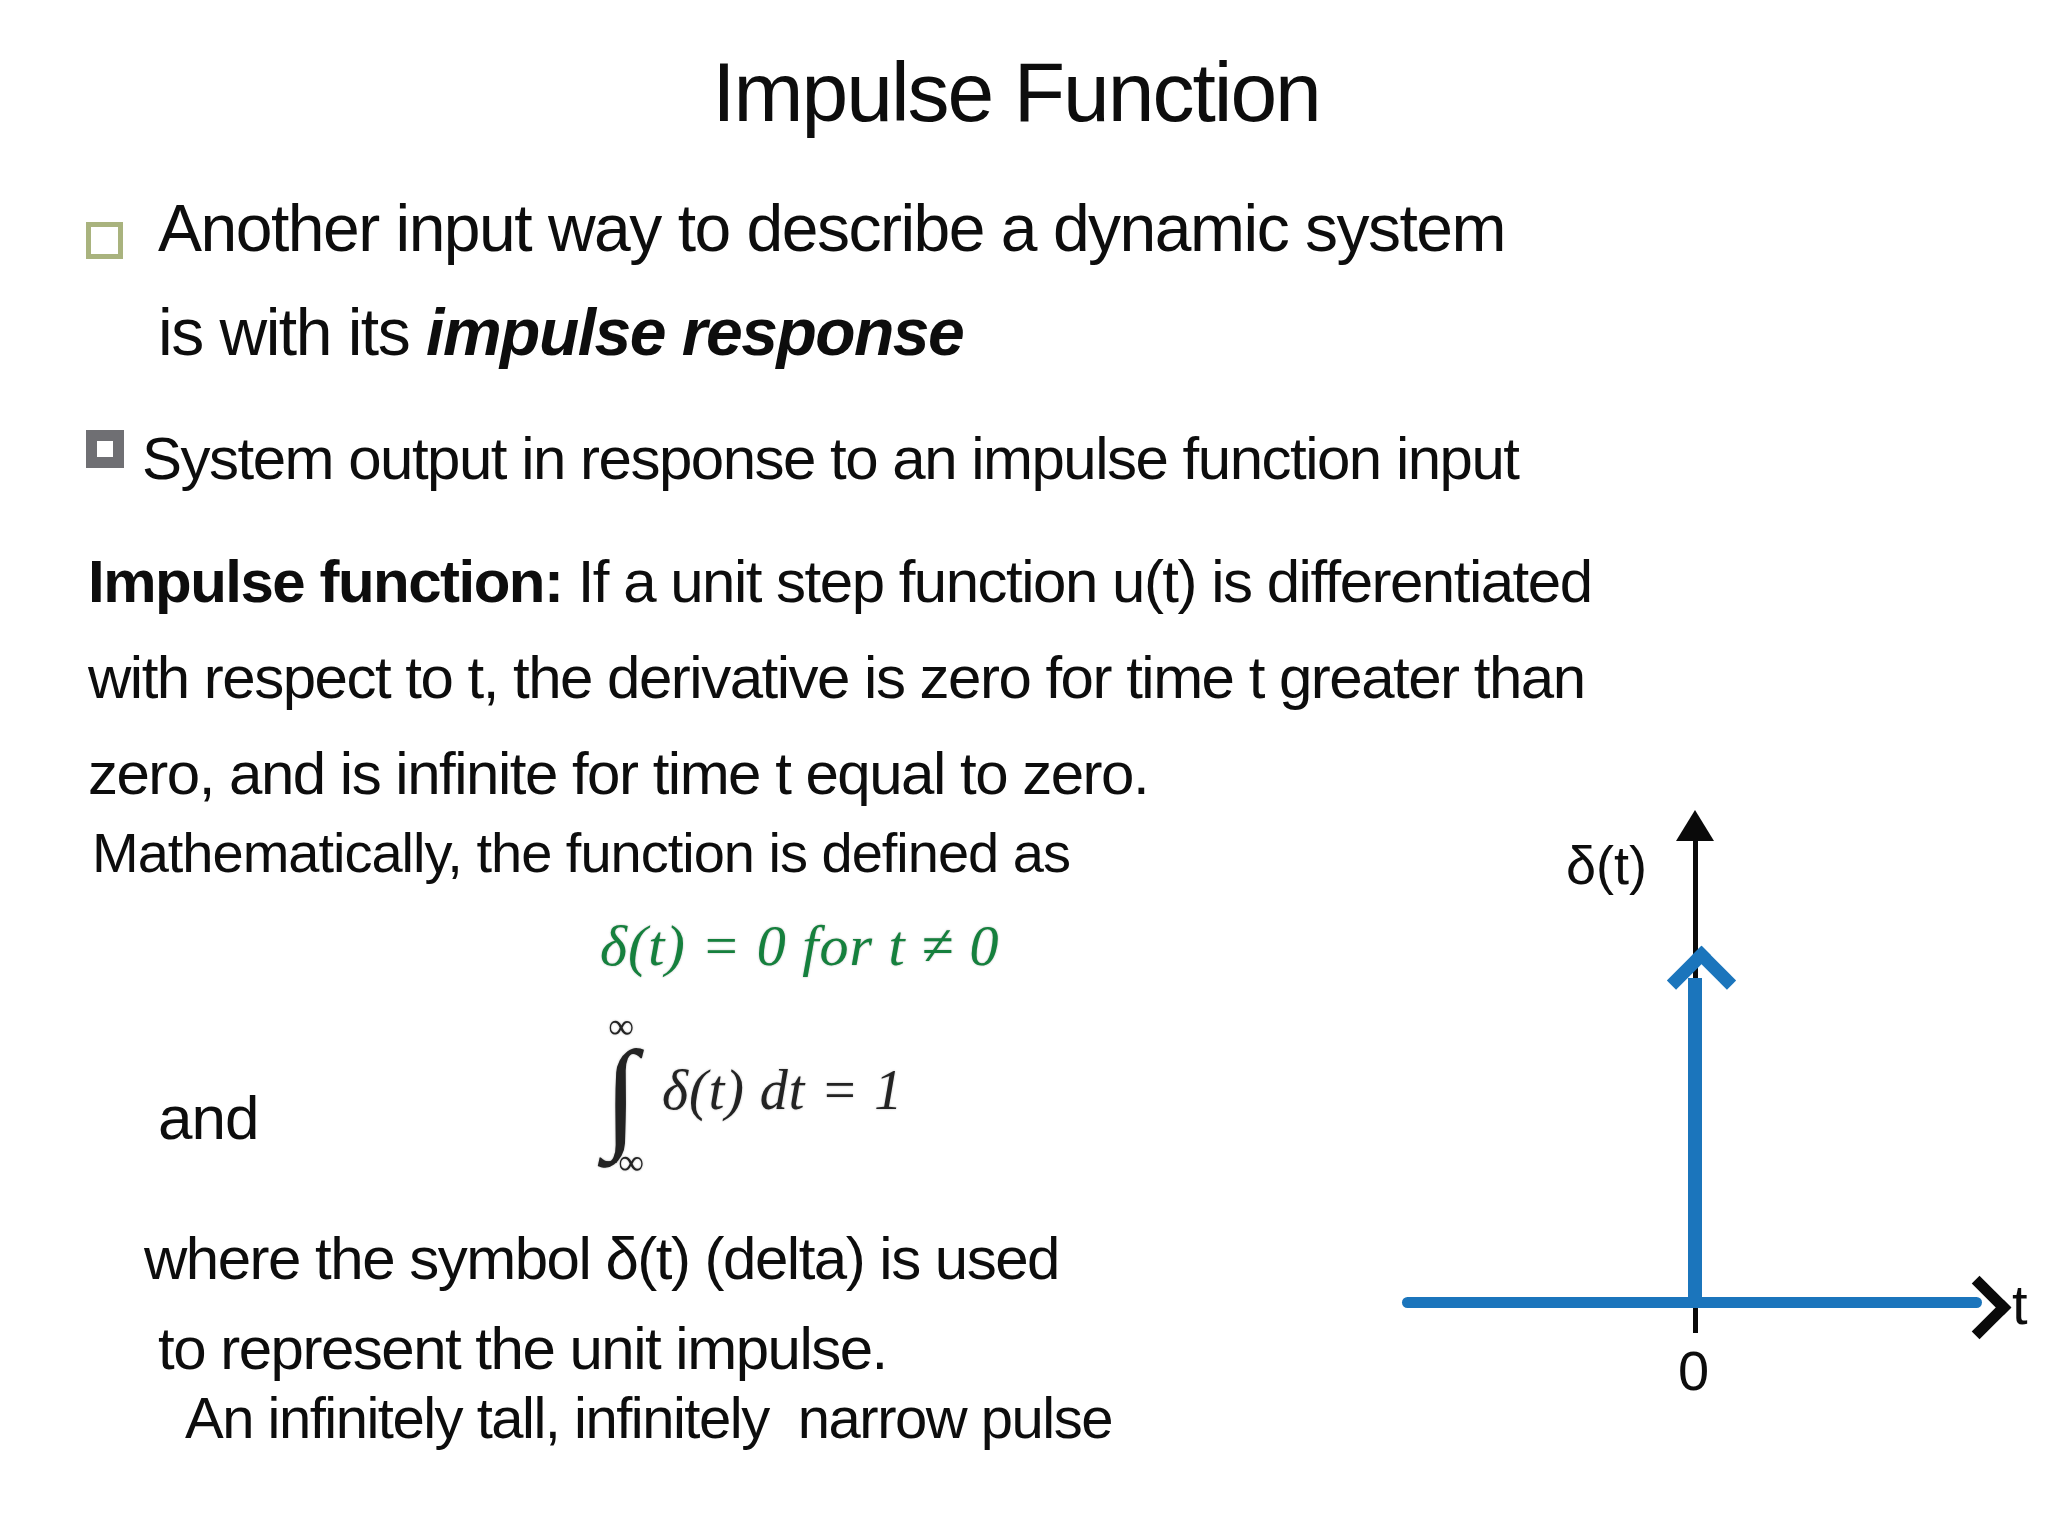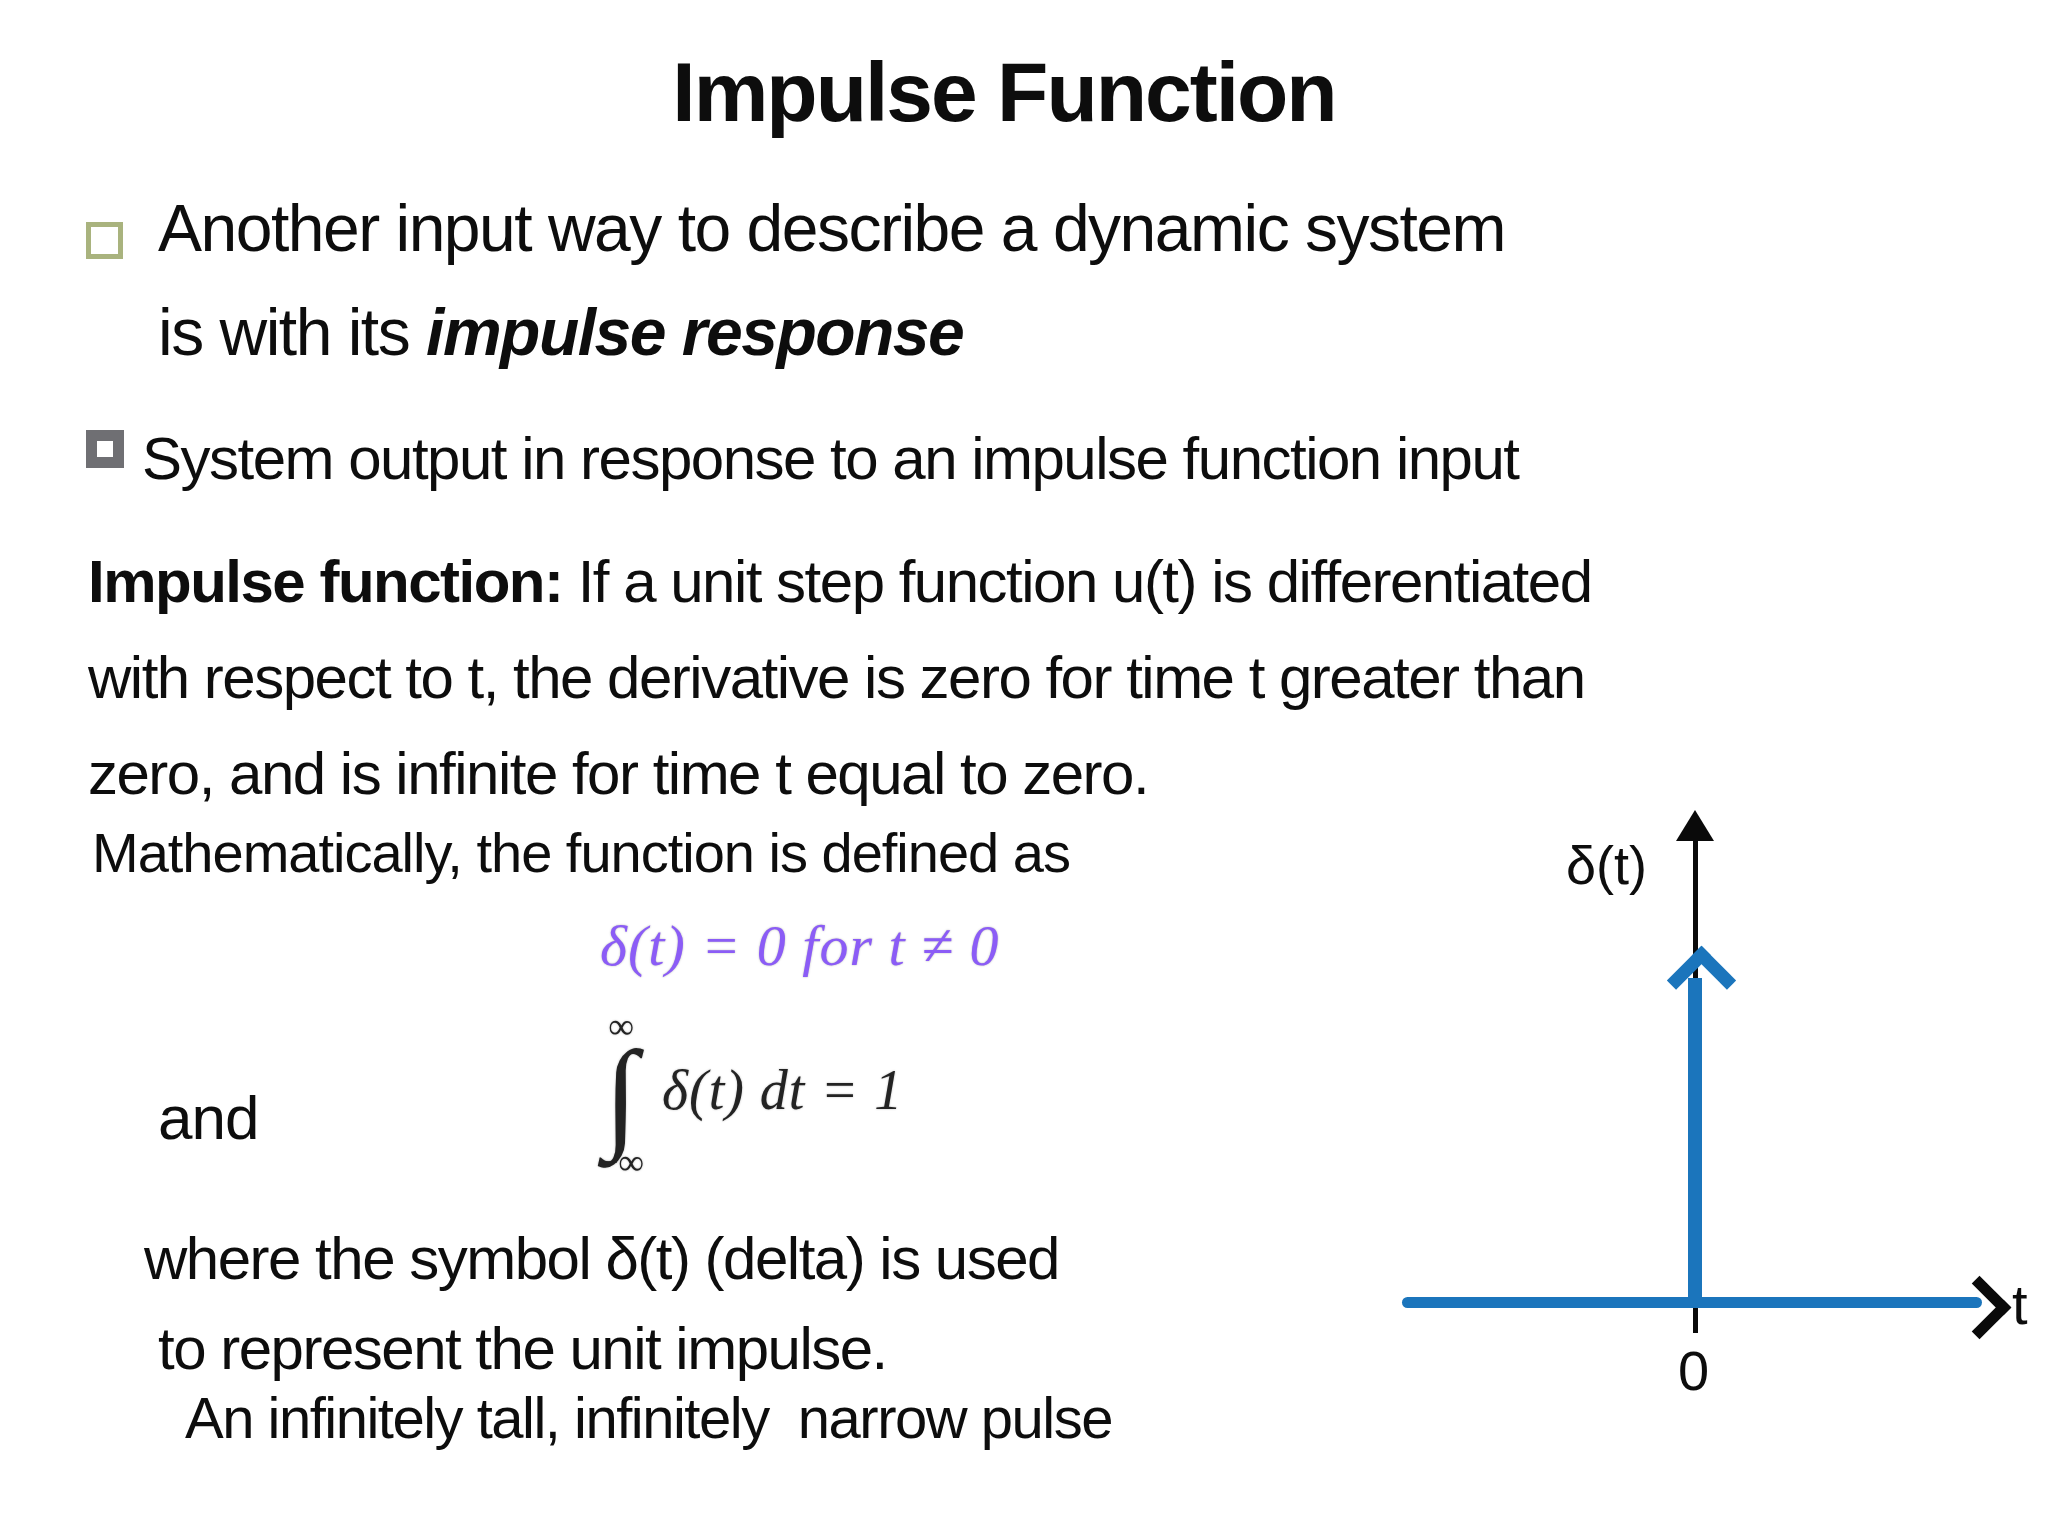--- a/index.html
+++ b/index.html
@@ -8,24 +8,24 @@
     width: 2048px;
     height: 1536px;
     background: #ffffff;
     font-family: "Liberation Sans", sans-serif;
     color: #0d0d0d;
     overflow: hidden;
   }
   .abs { position: absolute; }
 
   .title {
-    left: 4px; top: 44px; width: 2000px;
+    left: 16px; top: 44px; width: 2000px;
     text-align: center;
     font-size: 84px;
-    font-weight: bold;
+    font-weight: normal;
     letter-spacing: -2px;
     white-space: nowrap;
   }
 
   .bullet1-square {
     left: 86px; top: 222px;
     width: 27px; height: 27px;
     border: 5px solid #a9b37e;
     background: #ffffff;
   }
@@ -66,21 +66,21 @@
     font-size: 56px;
     letter-spacing: -1px;
     white-space: nowrap;
   }
 
   .formula1 {
     left: 600px; top: 912px;
     font-family: "Liberation Serif", serif;
     font-style: italic;
     font-size: 58px;
-    color: #8b5cf6;
+    color: #15803d;
     letter-spacing: 1px;
     text-shadow: 0 0 2px rgba(40,40,40,0.35);
     white-space: nowrap;
   }
 
   .and-label {
     left: 158px; top: 1082px;
     font-size: 62px;
     letter-spacing: -1px;
   }

